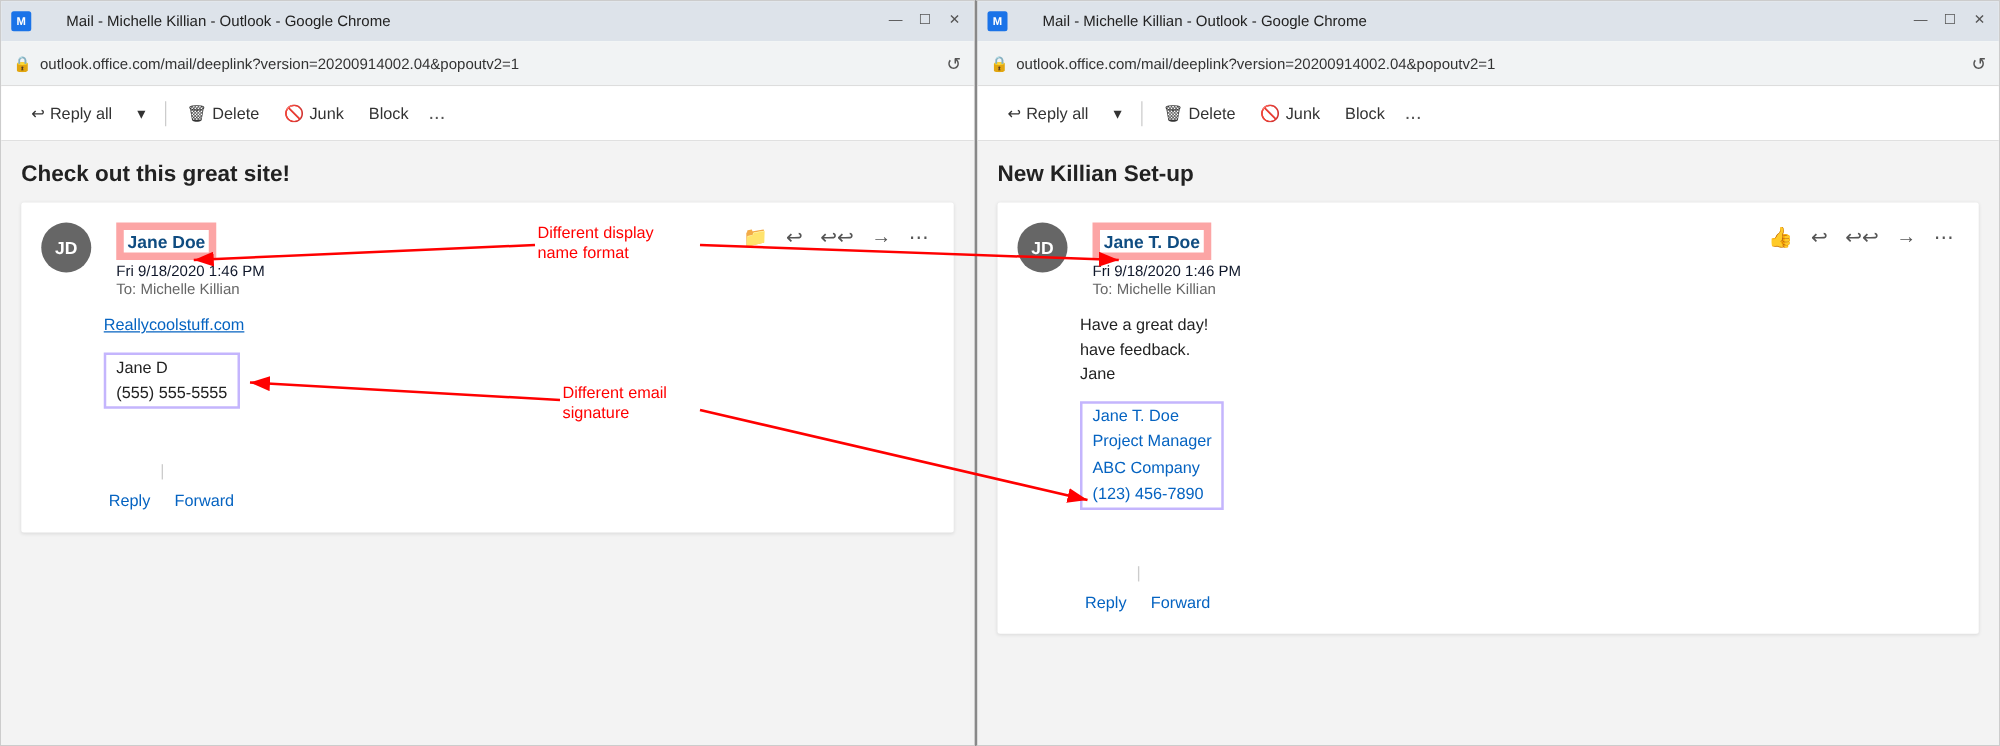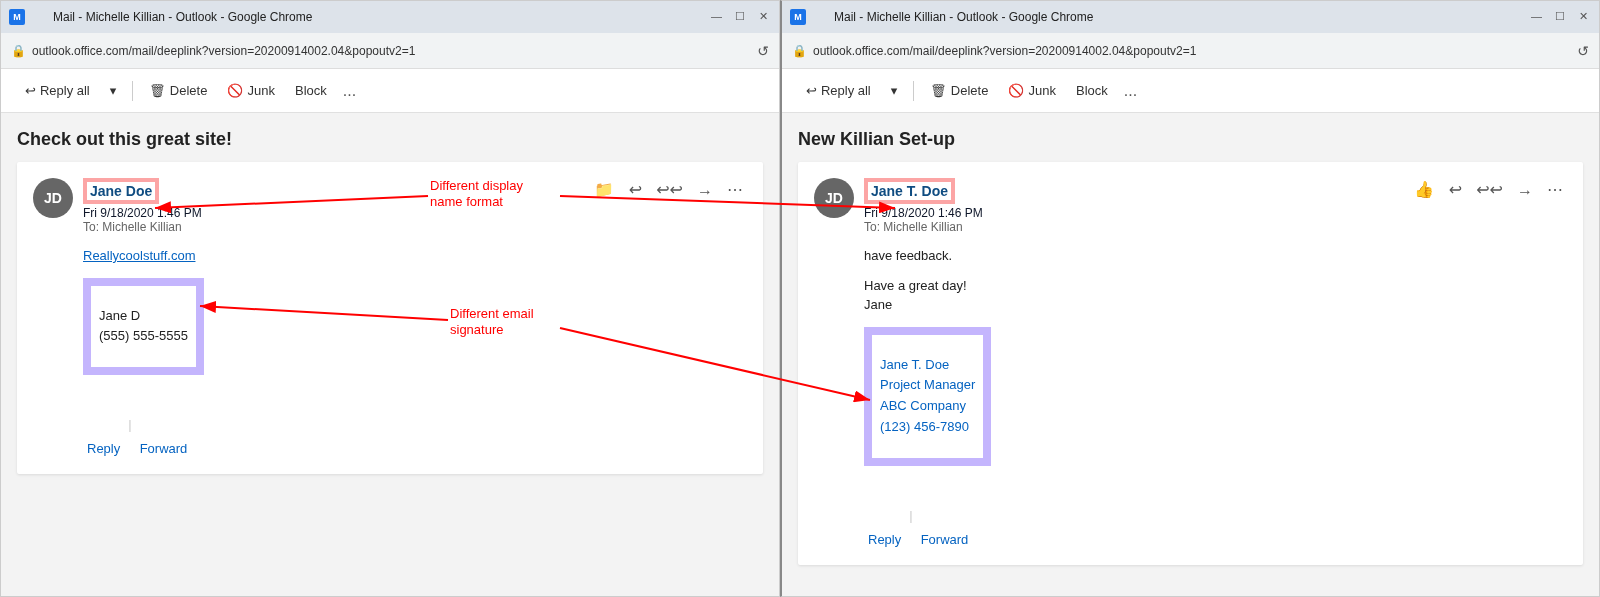--- a/index.html
+++ b/index.html
@@ -113,42 +113,42 @@
       background: #fff;
       border-radius: 2px;
       padding: 16px;
       box-shadow: 0 1px 3px rgba(0,0,0,0.1);
     }
 
     
     .email-header {
       display: flex;
       align-items: flex-start;
-      gap: 10px;
+      gap: 20px;
       margin-bottom: 12px;
       position: relative;
     }
     .avatar {
       width: 40px; height: 40px;
       border-radius: 50%;
       background: #666;
       color: white;
       display: flex; align-items: center; justify-content: center;
       font-size: 14px; font-weight: bold;
       flex-shrink: 0;
     }
     .email-meta { flex: 1; }
     .sender-name {
       color: #0f4c81;
       font-weight: 600;
       font-size: 14px;
       cursor: pointer;
     }
     .sender-name.boxed {
-      border: 4px solid #fca5a5;
+      border: 6px solid #fca5a5;
       display: inline-block;
       padding: 1px 3px;
     }
     .email-date { color: #0f172a; font-size: 12px; margin-top: 2px; }
     .email-to { color: #666; font-size: 12px; }
 
     
     .email-actions {
       display: flex; gap: 6px; align-items: center;
       margin-left: auto;
@@ -169,23 +169,23 @@
     .email-link { color: #0563c1; text-decoration: underline; cursor: pointer; }
 
     
     .signature-block {
       margin-top: 8px;
       color: #222;
       font-size: 13px;
       line-height: 1.6;
     }
     .signature-block.boxed {
-      border: 8px solid #c4b5fd;
+      border: 2px solid #c4b5fd;
       display: inline-block;
-      padding: 20px 8px;
+      padding: 0 8px;
     }
 
     
     .email-reply-bar {
       margin-top: 16px;
       margin-left: 50px;
       display: flex;
       gap: 0;
       align-items: center;
     }
@@ -345,22 +345,22 @@
           </div>
           <div class="email-actions">
             <span class="email-action-icon">👍</span>
             <span class="email-action-icon">↩</span>
             <span class="email-action-icon">↩↩</span>
             <span class="email-action-icon">→</span>
             <span class="email-action-icon">⋯</span>
           </div>
         </div>
         <div class="email-body">
+          <p style="margin-top:10px;">Have a great day!</p>
           <p>have feedback.</p>
-          <p style="margin-top:10px;">Have a great day!</p>
           <p>Jane</p>
           <div class="signature-block boxed" style="margin-top: 12px; color: #0563c1;">
             <div>Jane T. Doe</div>
             <div>Project Manager</div>
             <div>ABC Company</div>
             <div>(123) 456-7890</div>
           </div>
         </div>
         <div class="email-reply-bar">
           <a class="reply-link">Reply</a>

